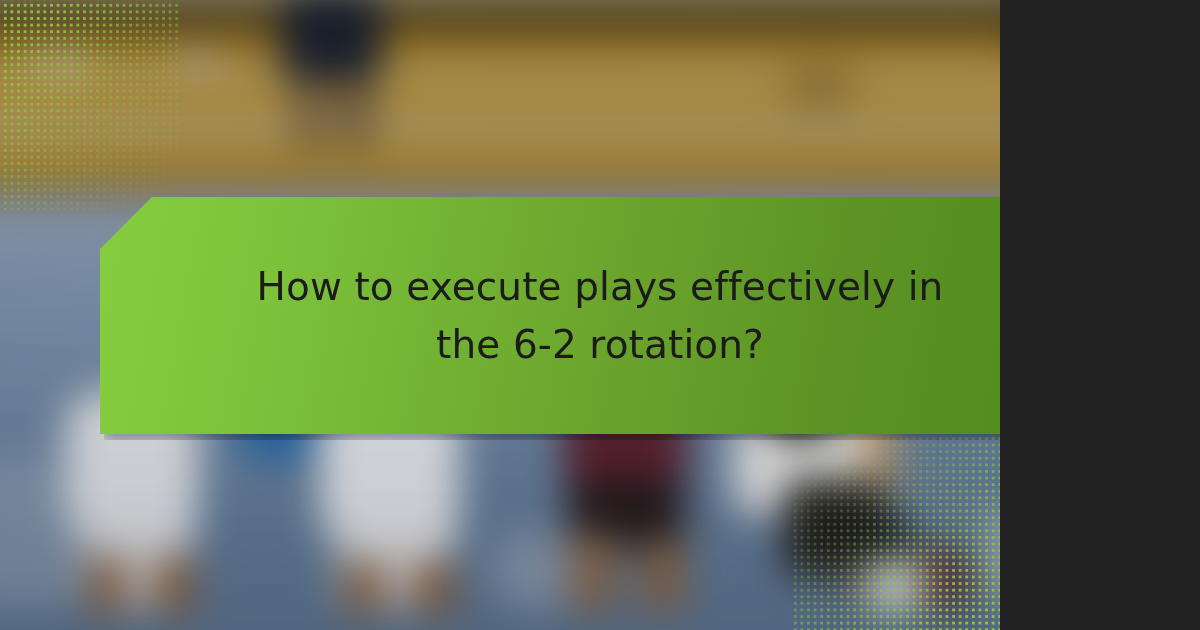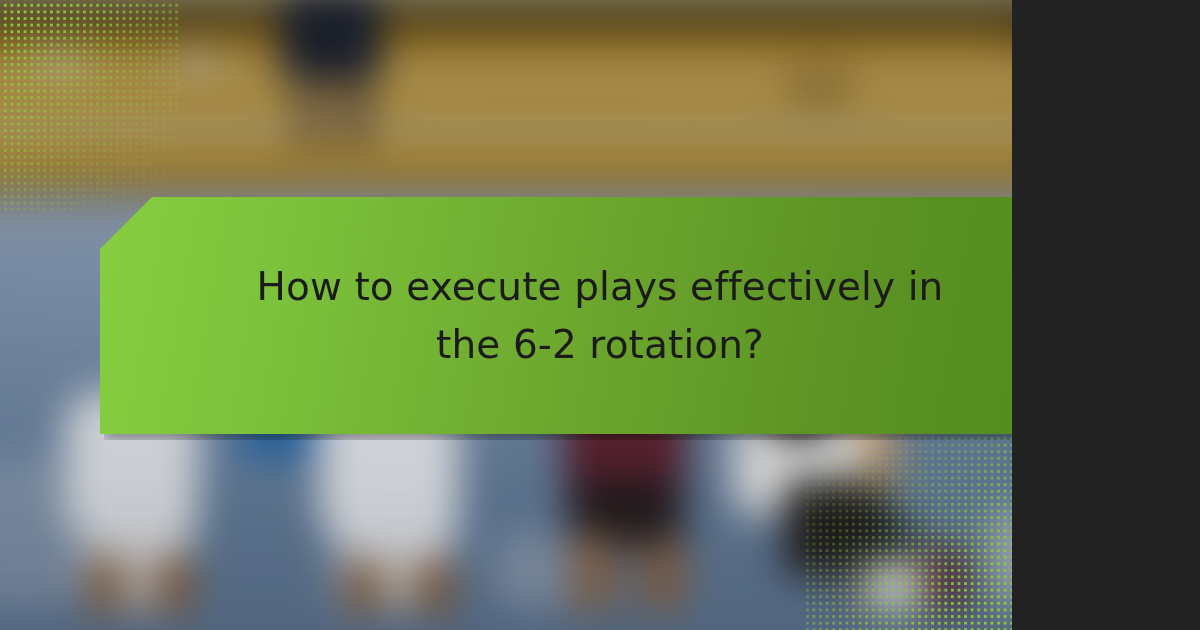--- a/index.html
+++ b/index.html
@@ -6,21 +6,20 @@
     margin: 0;
     padding: 0;
     background: #222;
   }
   .stage {
     position: relative;
     width: 1000px;
     height: 630px;
     overflow: hidden;
     font-family: "DejaVu Sans", "Liberation Sans", sans-serif;
-    padding-left: 12px;
   }
 
   
   .bg {
     position: absolute;
     inset: -40px;
     filter: blur(18px) saturate(1.02);
     transform: scale(1.06);
   }
   

